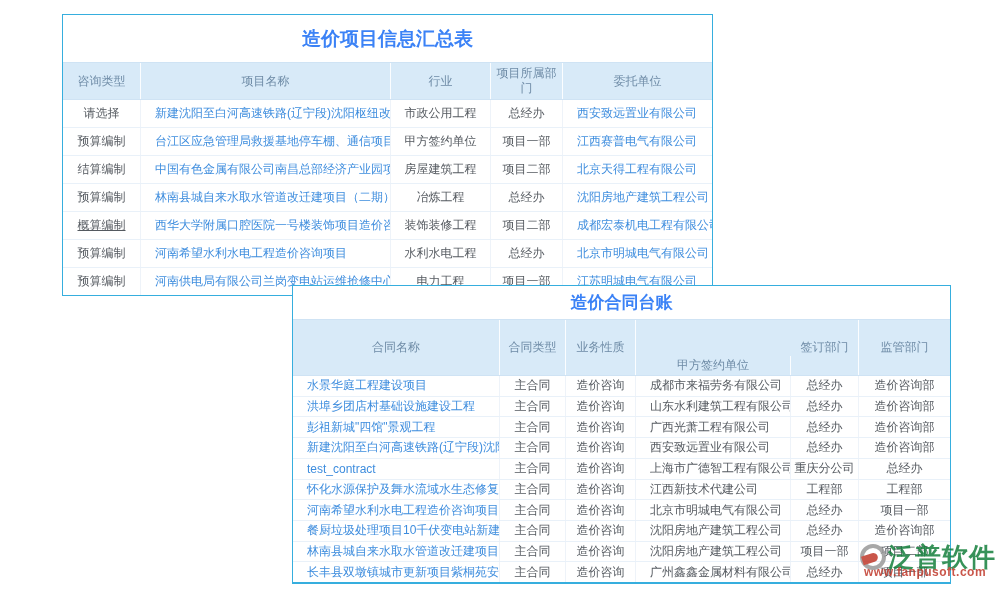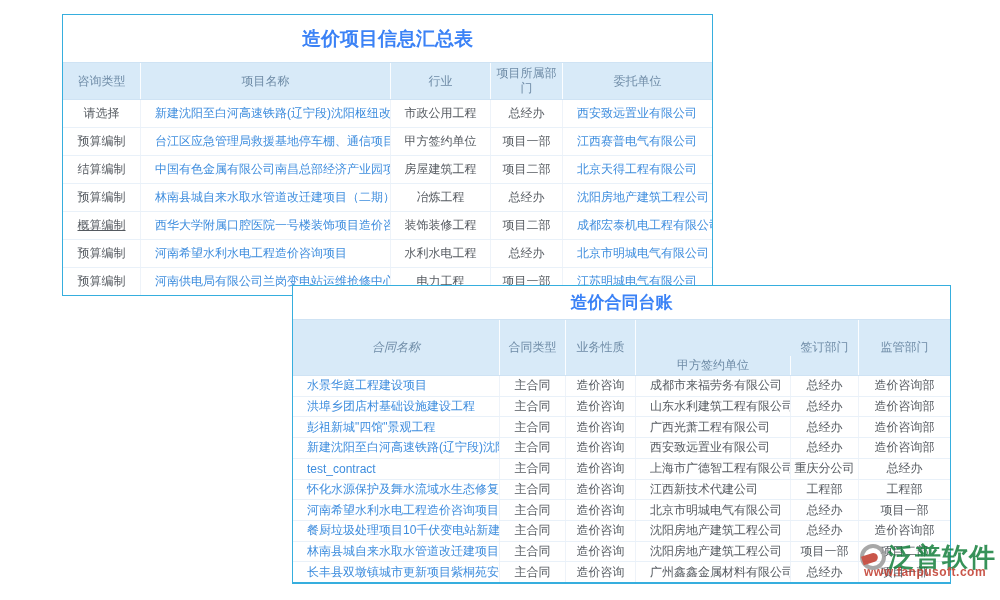--- a/index.html
+++ b/index.html
@@ -127,21 +127,21 @@
         <div class="td" style="width: 100px;">电力工程</div>
         <div class="td" style="width: 72px;">项目一部</div>
         <div class="td left link" style="width: 149px;">江苏明城电气有限公司</div>
       </div>
     </div>
 </div>
 
 <div class="card" id="contract-card">
   <div class="card-title">造价合同台账</div>
   <div class="thead" id="contract-head">
-      <div class="th" style="width: 207px; font-style: italic;">合同名称</div>
+      <div class="th" style="width: 207px;">合同名称</div>
       <div class="th" style="width: 66px;">合同类型</div>
       <div class="th" style="width: 70px;">业务性质</div>
       <div class="th" style="width: 155px; margin-top: 36px;">甲方签约单位</div>
       <div class="th" style="width: 68px;">签订部门</div>
       <div class="th" style="width: 91px;">监管部门</div>
     </div>
   <div class="tbody" id="contract-body">
       <div class="tr">
         <div class="td left link" style="width: 207px;">水景华庭工程建设项目</div>
         <div class="td" style="width: 66px;">主合同</div>

